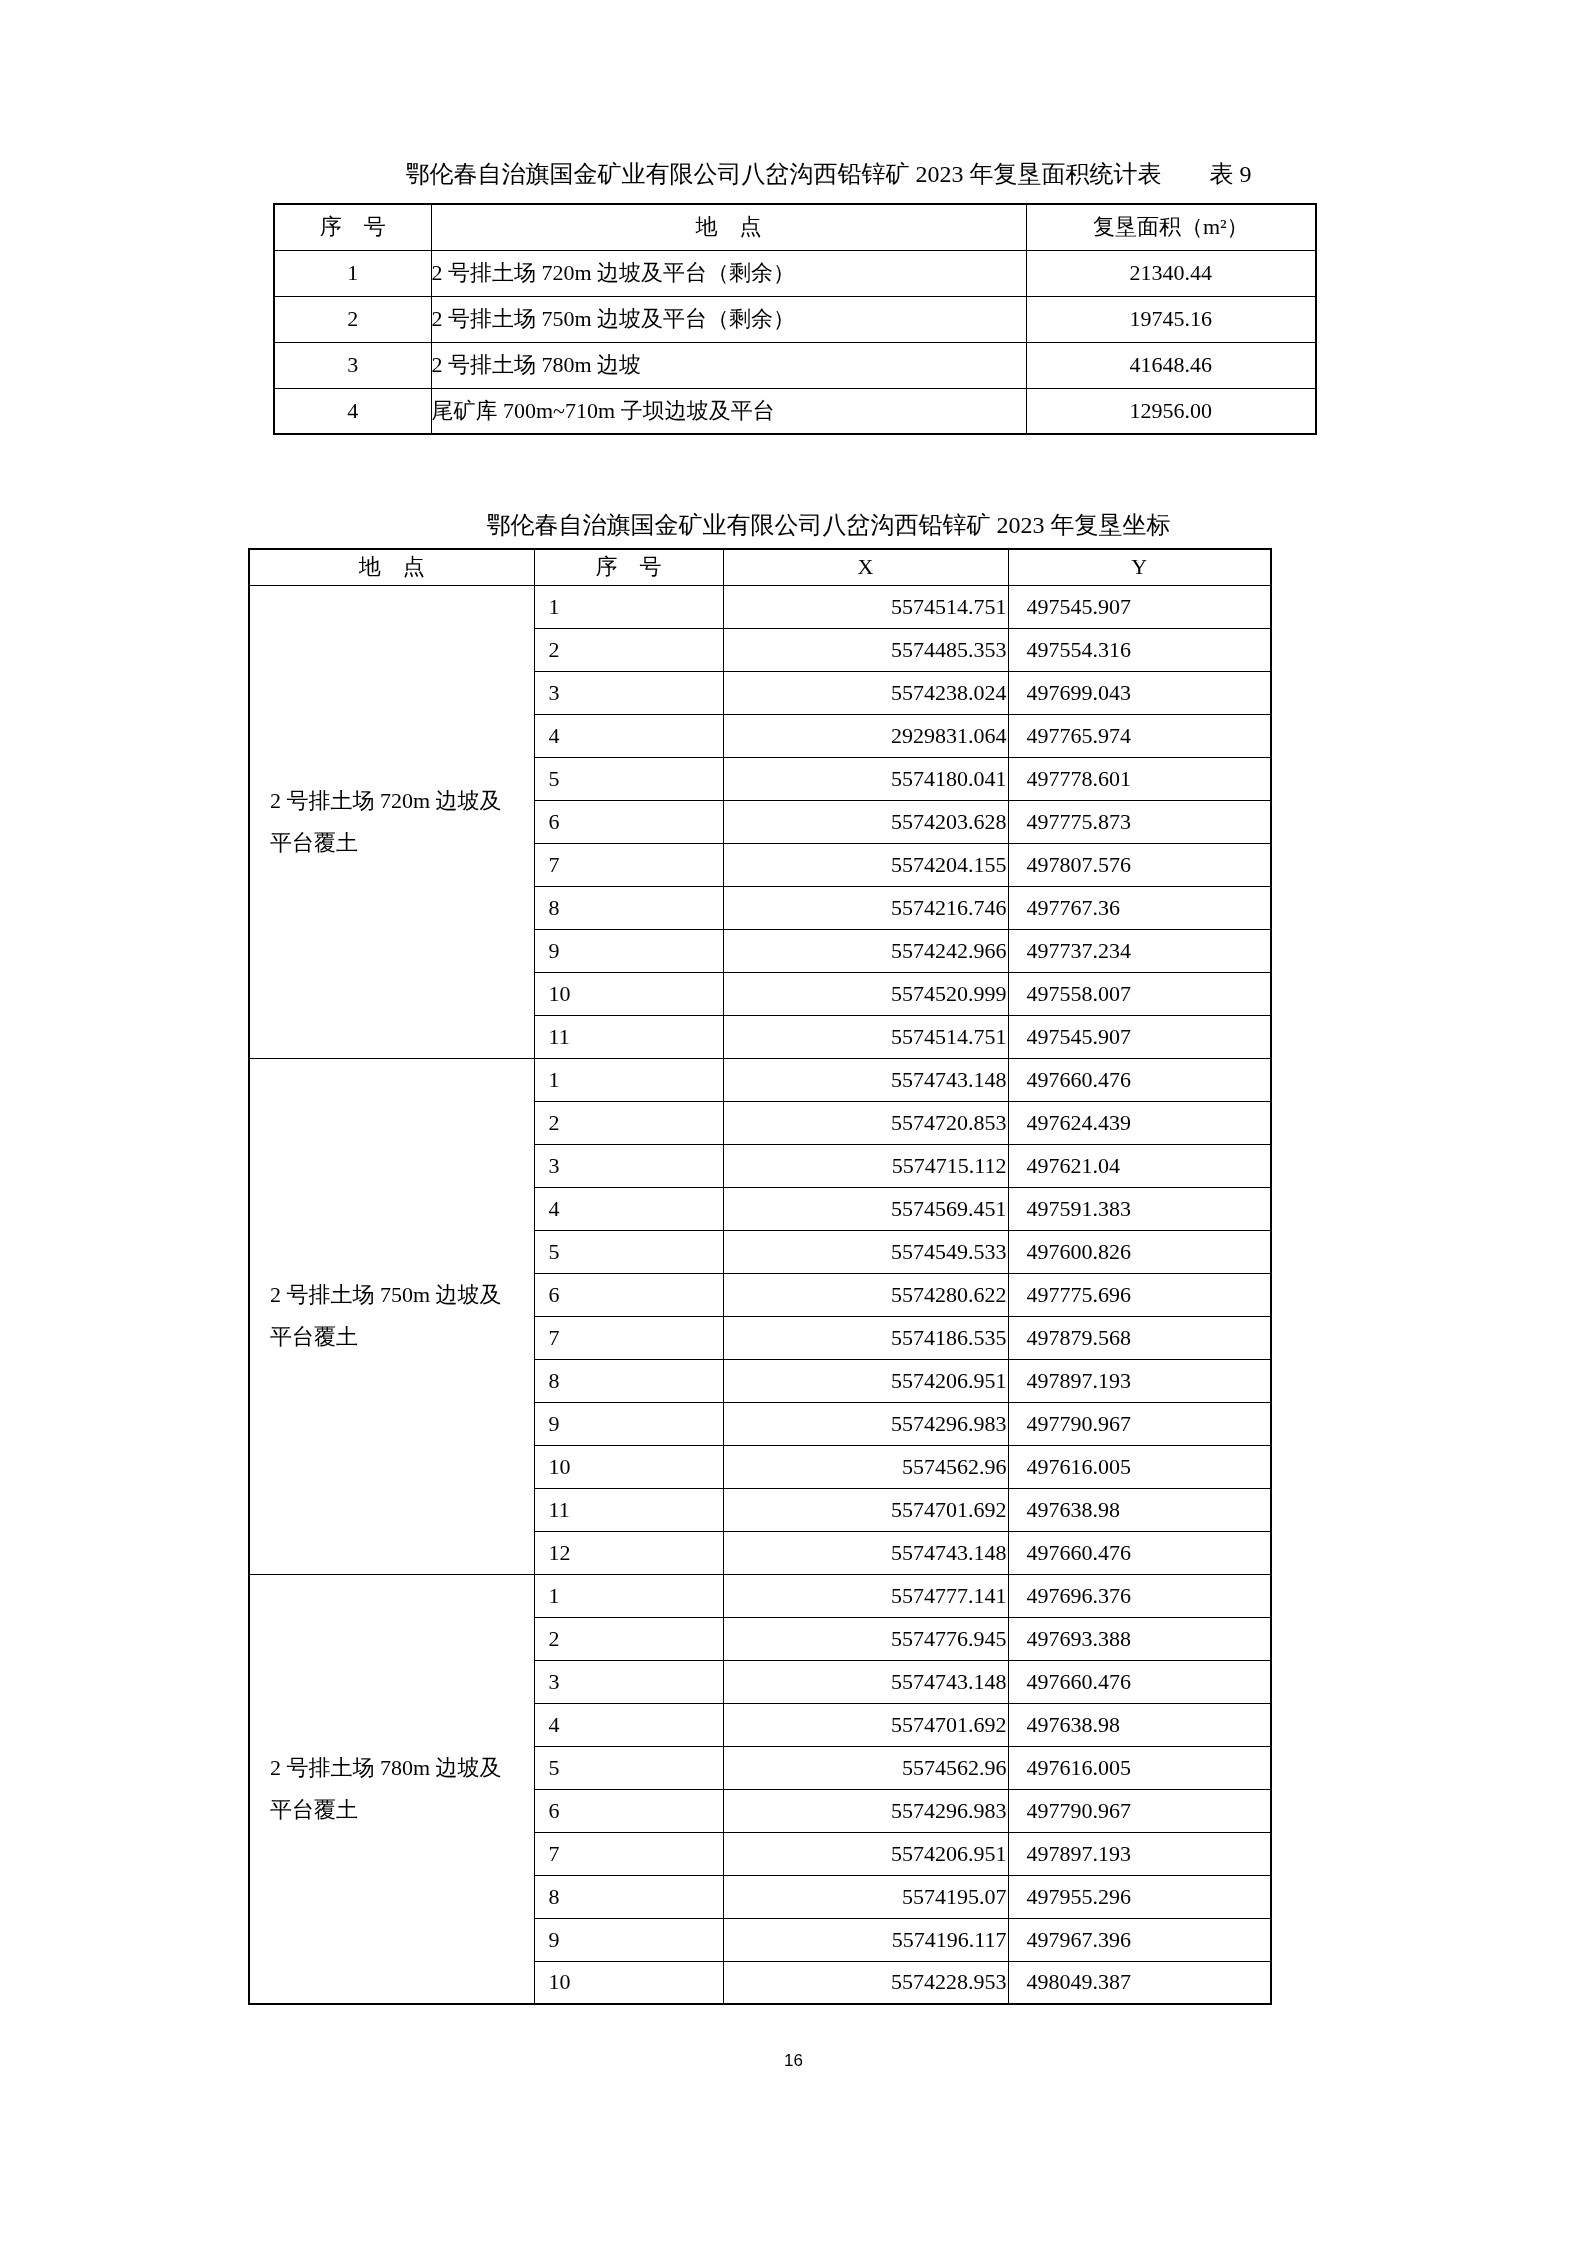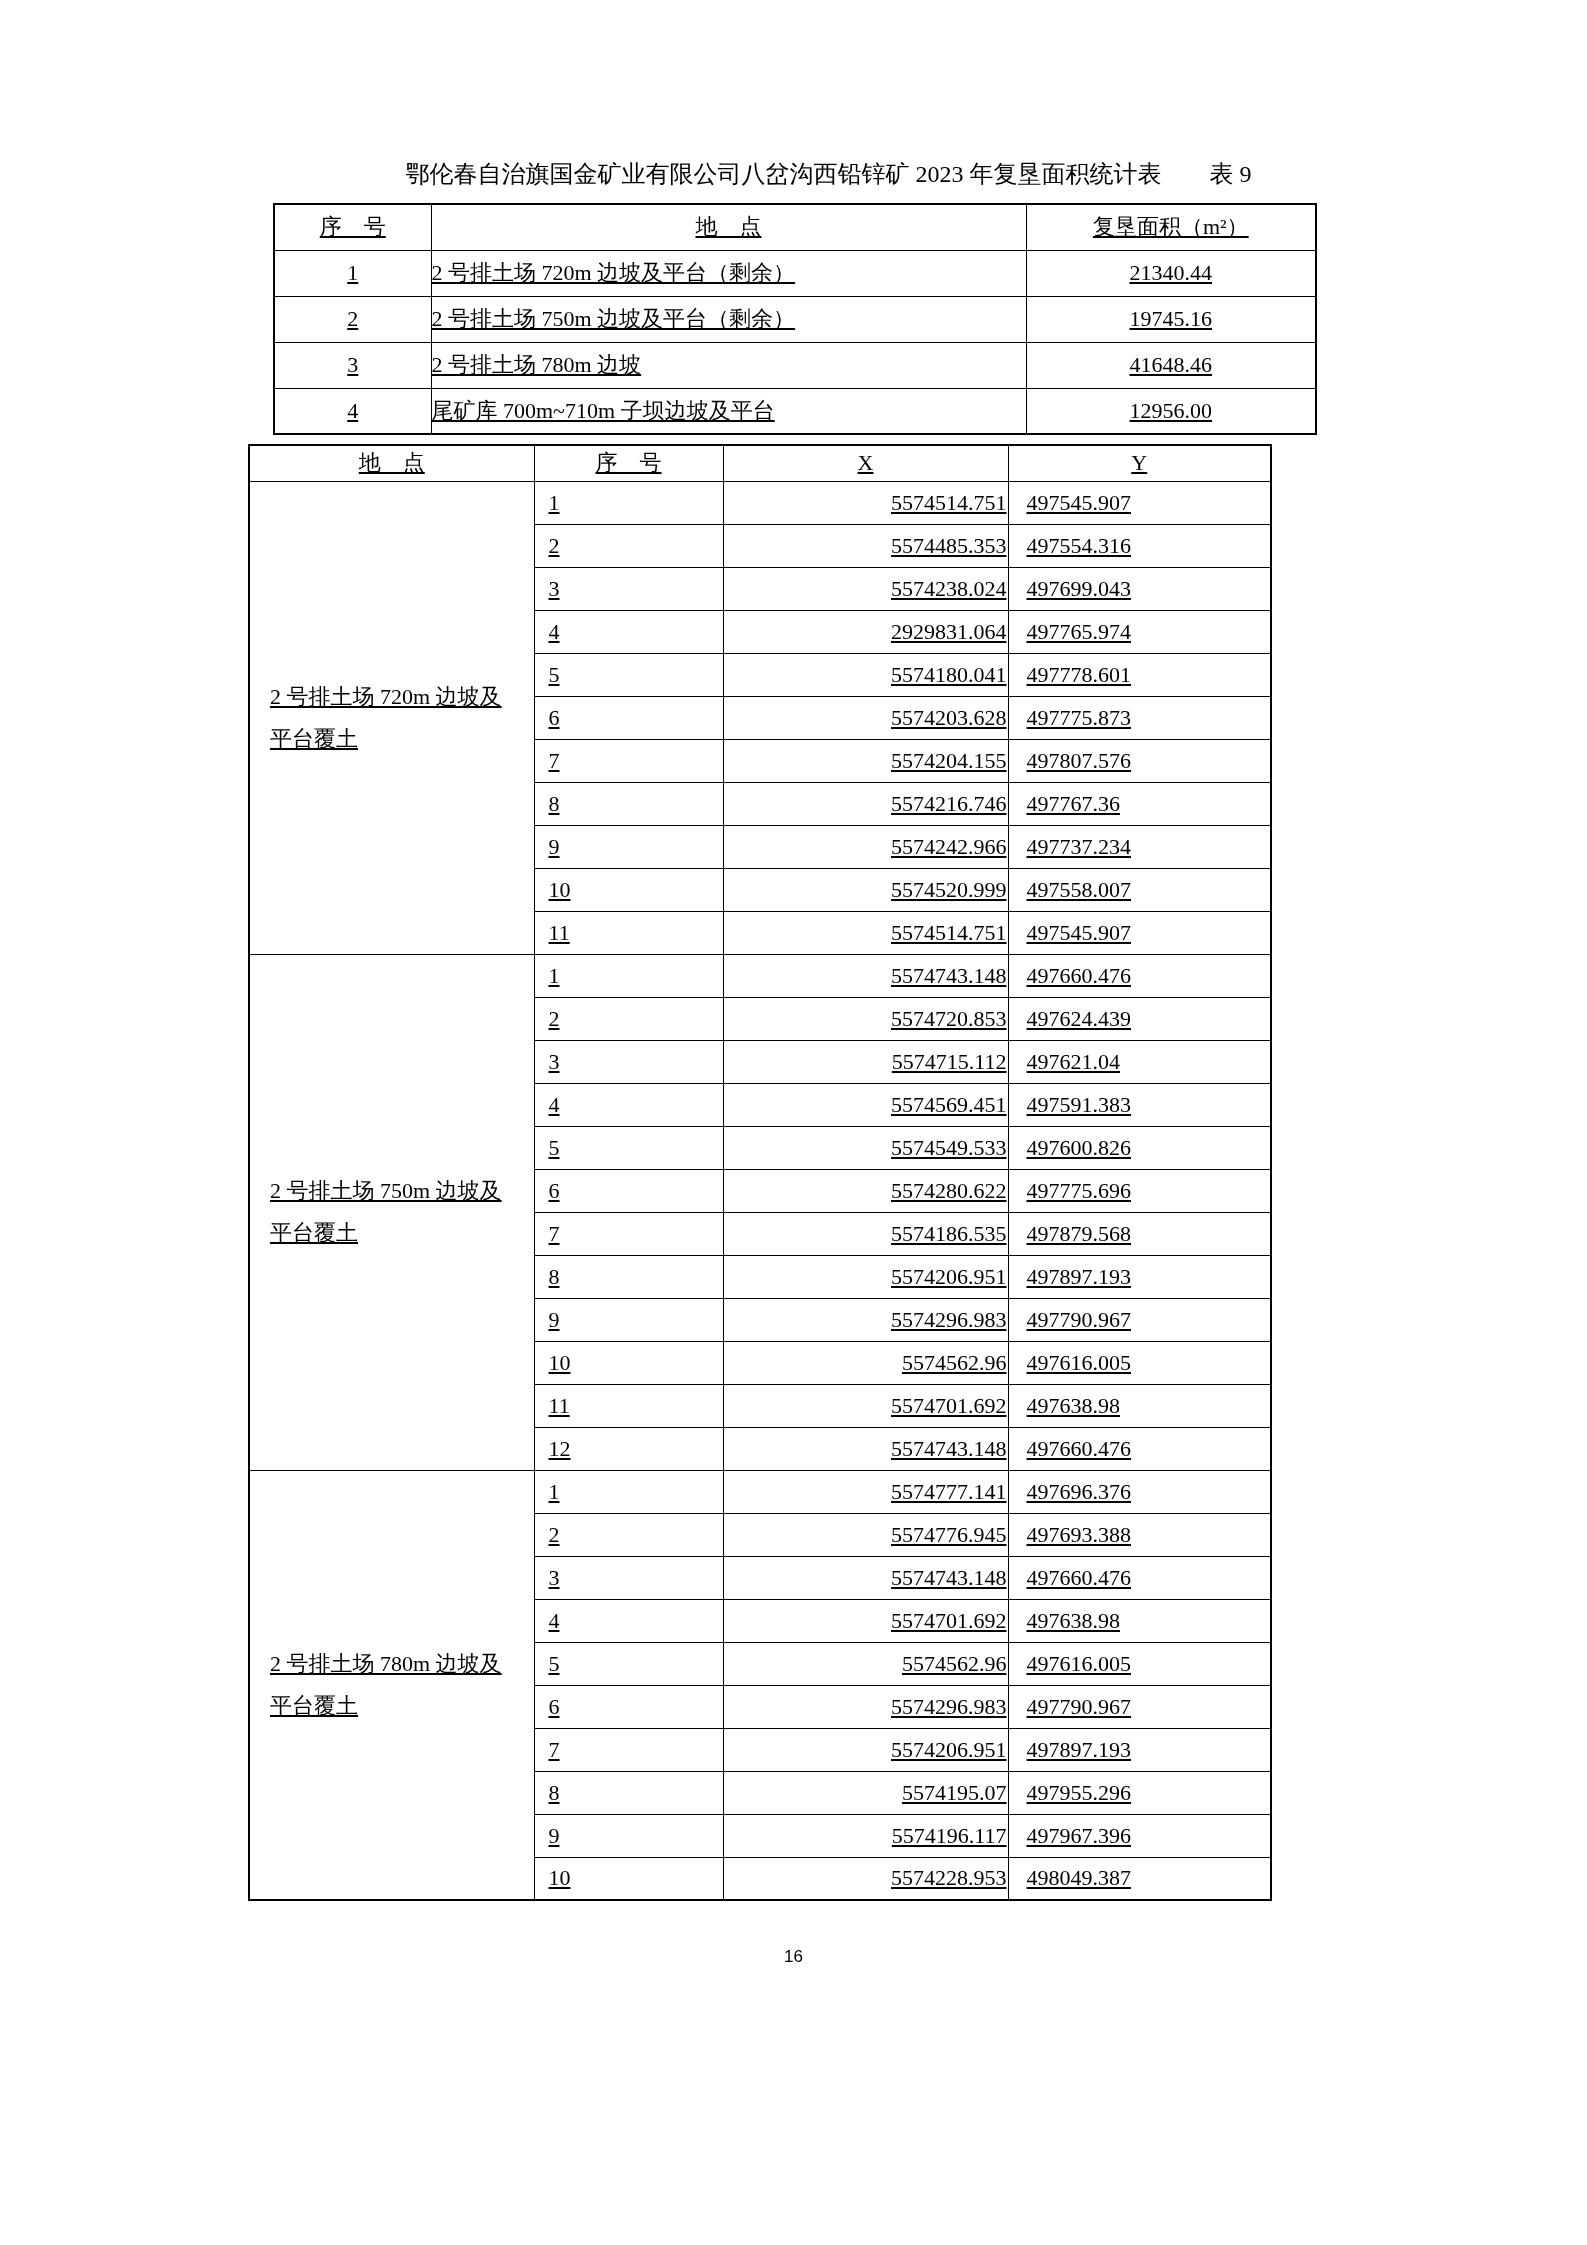--- a/index.html
+++ b/index.html
@@ -23,21 +23,20 @@
     white-space: nowrap;
   }
   .title-1 { margin-top: 160px; }
   .title-tag { margin-left: 48px; }
   .title-2 { margin-top: 76px; }
 
   table {
     border-collapse: collapse;
     table-layout: fixed;
     border: 2.5px solid #000;
-    text-decoration: underline;
   }
   td, th {
     border: 1.5px solid #000;
     font-size: 22px;
     font-weight: normal;
     vertical-align: middle;
     overflow: hidden;
     white-space: nowrap;
   }
 
@@ -111,20 +110,21 @@
           <td class="c-center">41648.46</td>
         </tr>
         <tr>
           <td class="c-center">4</td>
           <td class="c-left">尾矿库 700m~710m 子坝边坡及平台</td>
           <td class="c-center">12956.00</td>
         </tr>
       </tbody>
   </table>
 
+  <div class="doc-title title-2">鄂伦春自治旗国金矿业有限公司八岔沟西铅锌矿 2023 年复垦坐标</div>
 
   <table id="table2">
     <colgroup>
       <col style="width:285px">
       <col style="width:189px">
       <col style="width:285px">
       <col style="width:263px">
     </colgroup>
     <thead>
       <tr>

